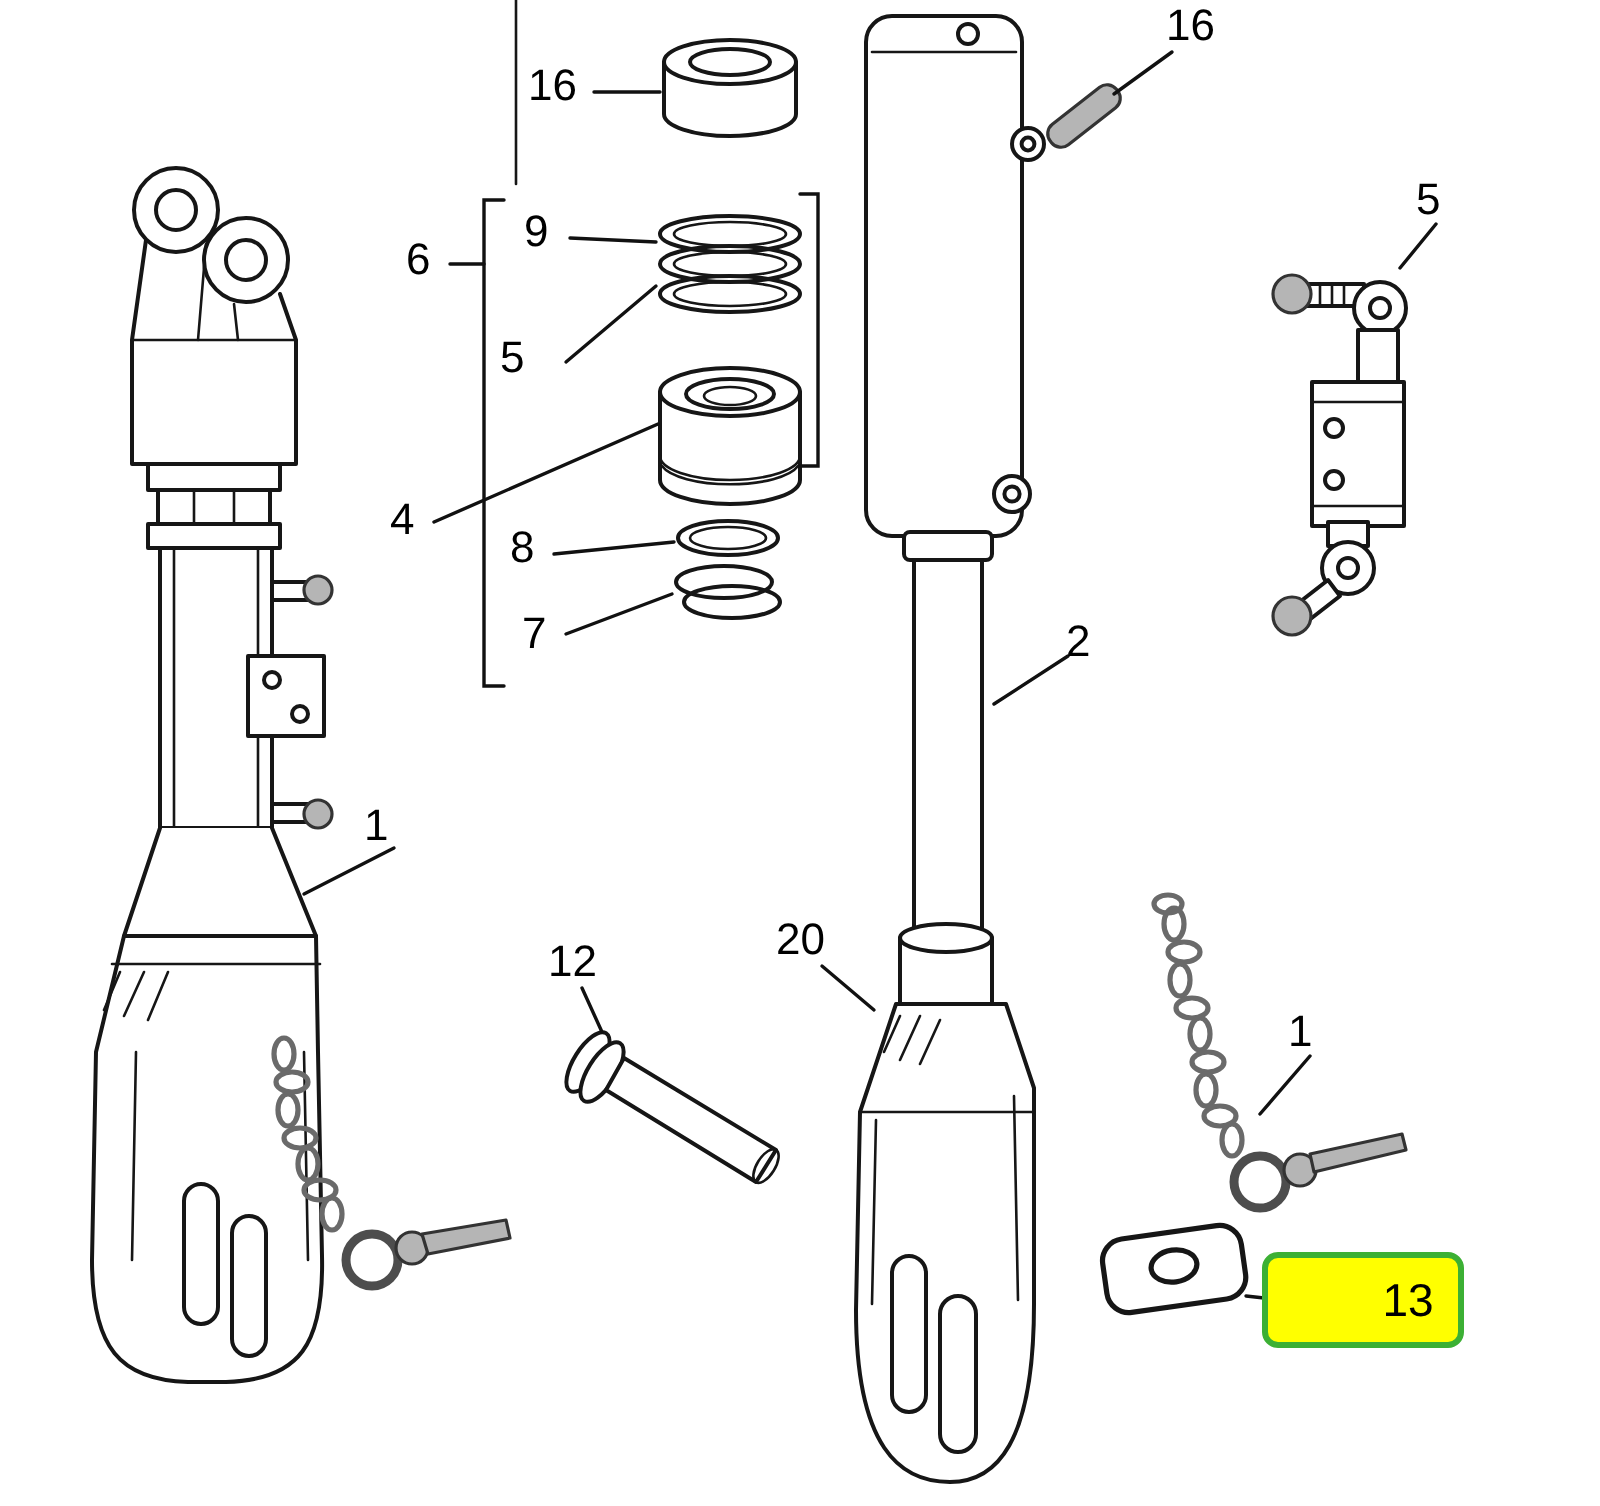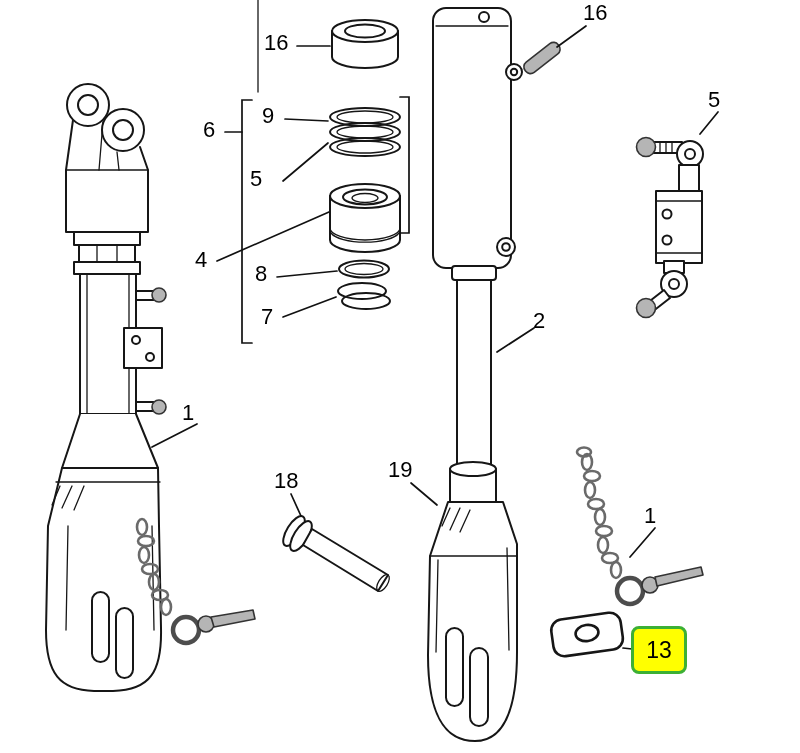--- a/index.html
+++ b/index.html
@@ -9,20 +9,21 @@
   }
   .stage svg{position:absolute;left:0;top:0;}
   .callout{
     position:absolute;font-weight:normal;font-size:22px;color:#000;
     line-height:1;white-space:nowrap;cursor:default;
   }
   .callout-highlight{
     width:50px;height:42px;border:3px solid #3cb034;background:#ffff00;
     border-radius:8px;display:flex;align-items:center;justify-content:center;
     font-size:23px;
+    padding-left:45px;
   }
   
   .fw{fill:#ffffff;stroke:#161616;stroke-width:2;stroke-linejoin:round;stroke-linecap:round;}
   .ln{fill:none;stroke:#161616;stroke-width:2;stroke-linejoin:round;stroke-linecap:round;}
   .thin{stroke-width:1.3;}
   .gray{fill:#b5b5b5;stroke:#333333;stroke-width:1.6;stroke-linejoin:round;}
   .chain{fill:none;stroke:#6a6a6a;stroke-width:2.6;}
   .ring{fill:none;stroke:#4d4d4d;stroke-width:4.5;}
   .leader{fill:none;stroke:#111111;stroke-width:1.7;stroke-linecap:round;}
 </style>
@@ -234,19 +235,19 @@
   <div class="callout" style="left:182px;top:402px">1</div>
   <div class="callout" style="left:533px;top:310px">2</div>
   <div class="callout" style="left:195px;top:249px">4</div>
   <div class="callout" style="left:708px;top:89px">5</div>
   <div class="callout" style="left:203px;top:119px">6</div>
   <div class="callout" style="left:261px;top:306px">7</div>
   <div class="callout" style="left:255px;top:263px">8</div>
   <div class="callout" style="left:262px;top:105px">9</div>
   <div class="callout" style="left:250px;top:168px">5</div>
   <div class="callout" style="left:264px;top:32px">16</div>
-  <div class="callout" style="left:274px;top:470px">18</div>
+  <div class="callout" style="left:274px;top:470px">12</div>
   <div class="callout callout-highlight" style="left: 631px; top: 626px; background-color: rgb(255, 255, 0); border-color: rgb(60, 176, 52); color: rgb(0, 0, 0);">13</div>
   <div class="callout" style="left:644px;top:505px">1</div>
   <div class="callout" style="left:583px;top:2px">16</div>
-  <div class="callout" style="left:388px;top:459px">19</div>
+  <div class="callout" style="left:388px;top:459px">20</div>
 
 </div>
 
 </body></html>

